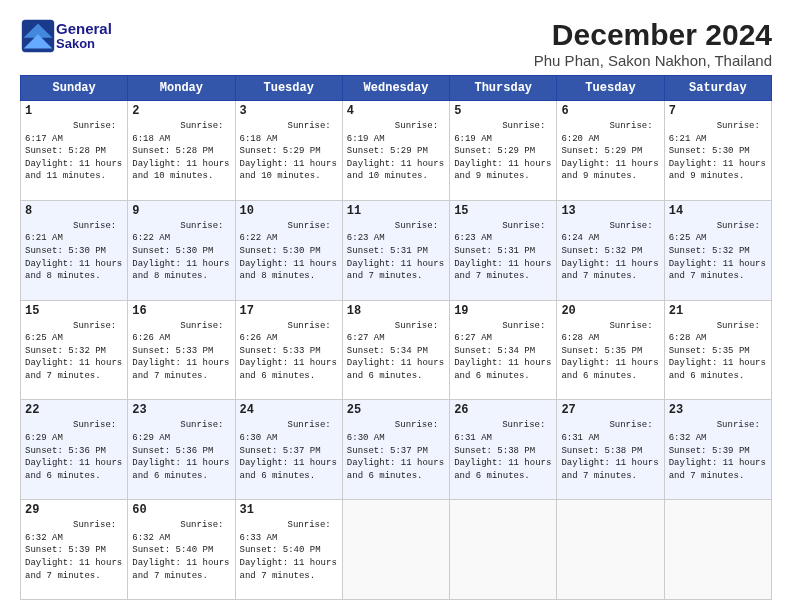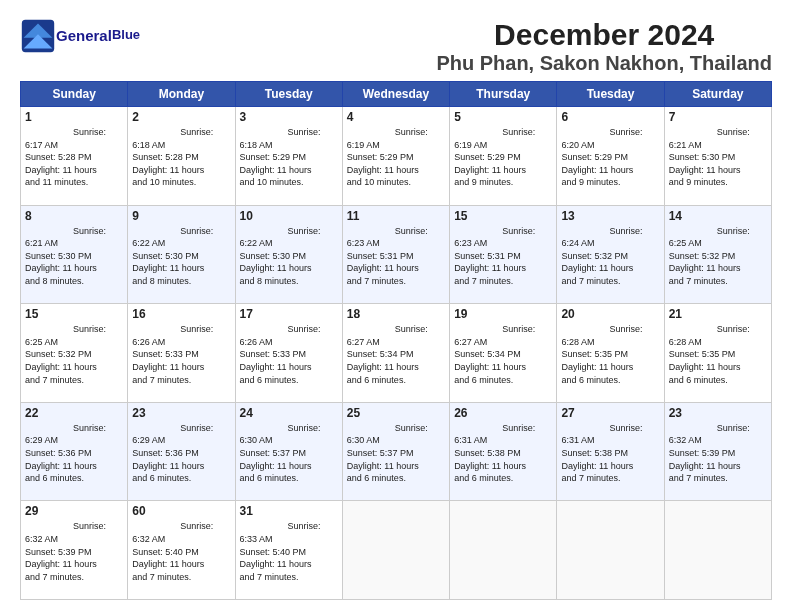--- a/index.html
+++ b/index.html
@@ -22,44 +22,45 @@
       align-items: flex-start;
       justify-content: space-between;
       margin-bottom: 6px;
     }
     .logo-area {
       display: flex;
       align-items: center;
     }
     .logo-text {
       display: flex;
-      flex-direction: row;
+      flex-direction: column;
       font-size: 13px;
       font-weight: bold;
       color: #1a1a8c;
       line-height: 1.1;
     }
     .logo-text span:first-child { font-size: 15px; }
     .title-area {
-      text-align: center;
+      text-align: right;
     }
     .title-area h1 {
       font-size: 30px;
       font-weight: bold;
       color: #222;
     }
     .title-area h2 {
-      font-size: 20px;
-      font-weight: bold;
+      font-size: 15px;
+      font-weight: normal;
       color: #444;
     }
     .calendar {
       width: 100%;
       border-collapse: collapse;
       flex: 1;
+      font-family: Liberation Mono, monospace;
     }
     .calendar th {
       background: #3355aa;
       color: #fff;
       font-size: 12px;
       font-weight: bold;
       text-align: center;
       padding: 5px 4px;
       border: 1px solid #2244aa;
     }
@@ -104,21 +105,21 @@
 <div class="page">
   <div class="header">
     <div class="logo-area">
       <svg class="logo-shape" viewBox="0 0 40 40">
         <rect x="2" y="2" width="36" height="36" rx="4" fill="#1a3a8c"></rect>
         <polygon points="20,6 36,22 20,22 4,22" fill="#4488dd"></polygon>
         <polygon points="20,18 36,34 20,34 4,34" fill="#66aaff"></polygon>
       </svg>
       <div class="logo-text">
         <span>General</span>
-        <span>Blue</span>
+        <span>Sakon</span>
       </div>
     </div>
     <div class="title-area">
       <h1>December 2024</h1>
       <h2>Phu Phan, Sakon Nakhon, Thailand</h2>
     </div>
   </div>
 
   <table class="calendar">
     <thead>

